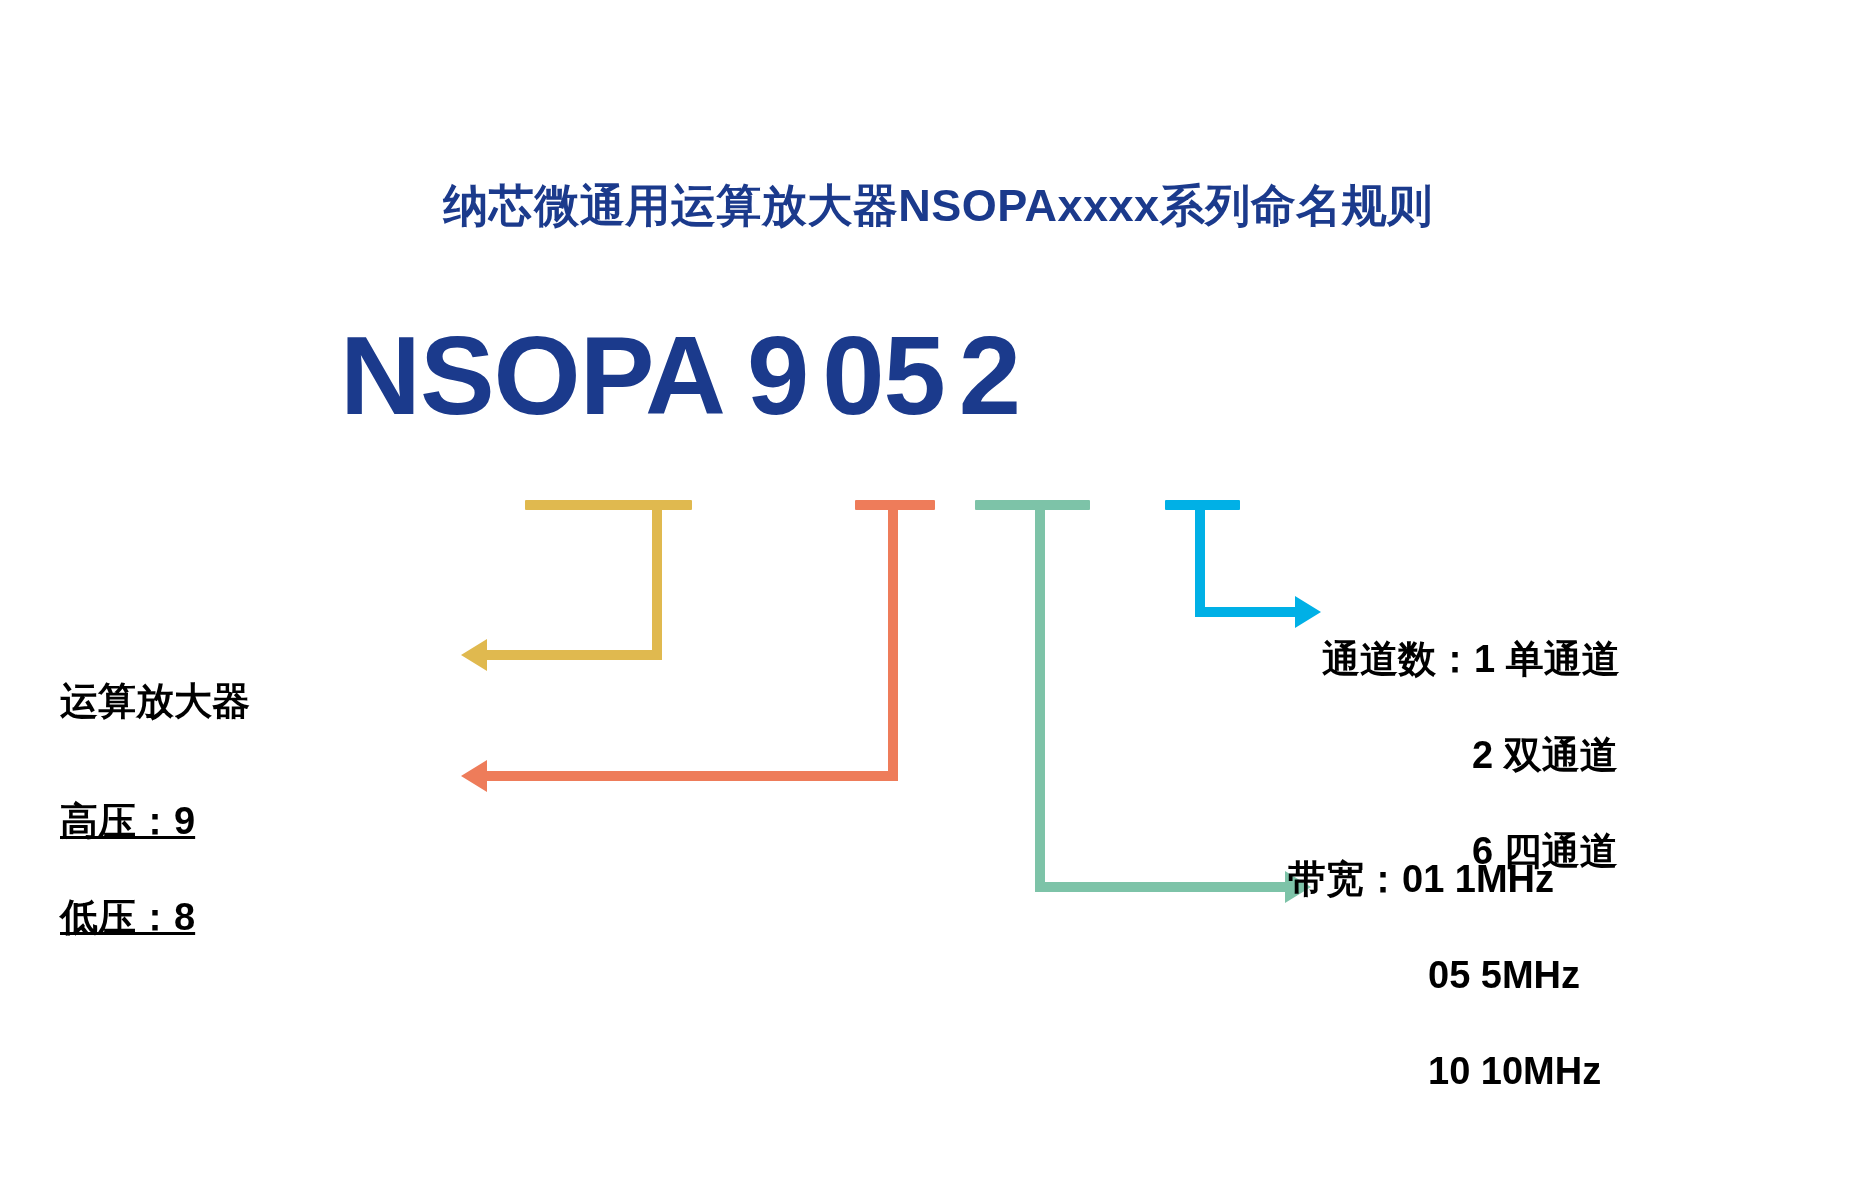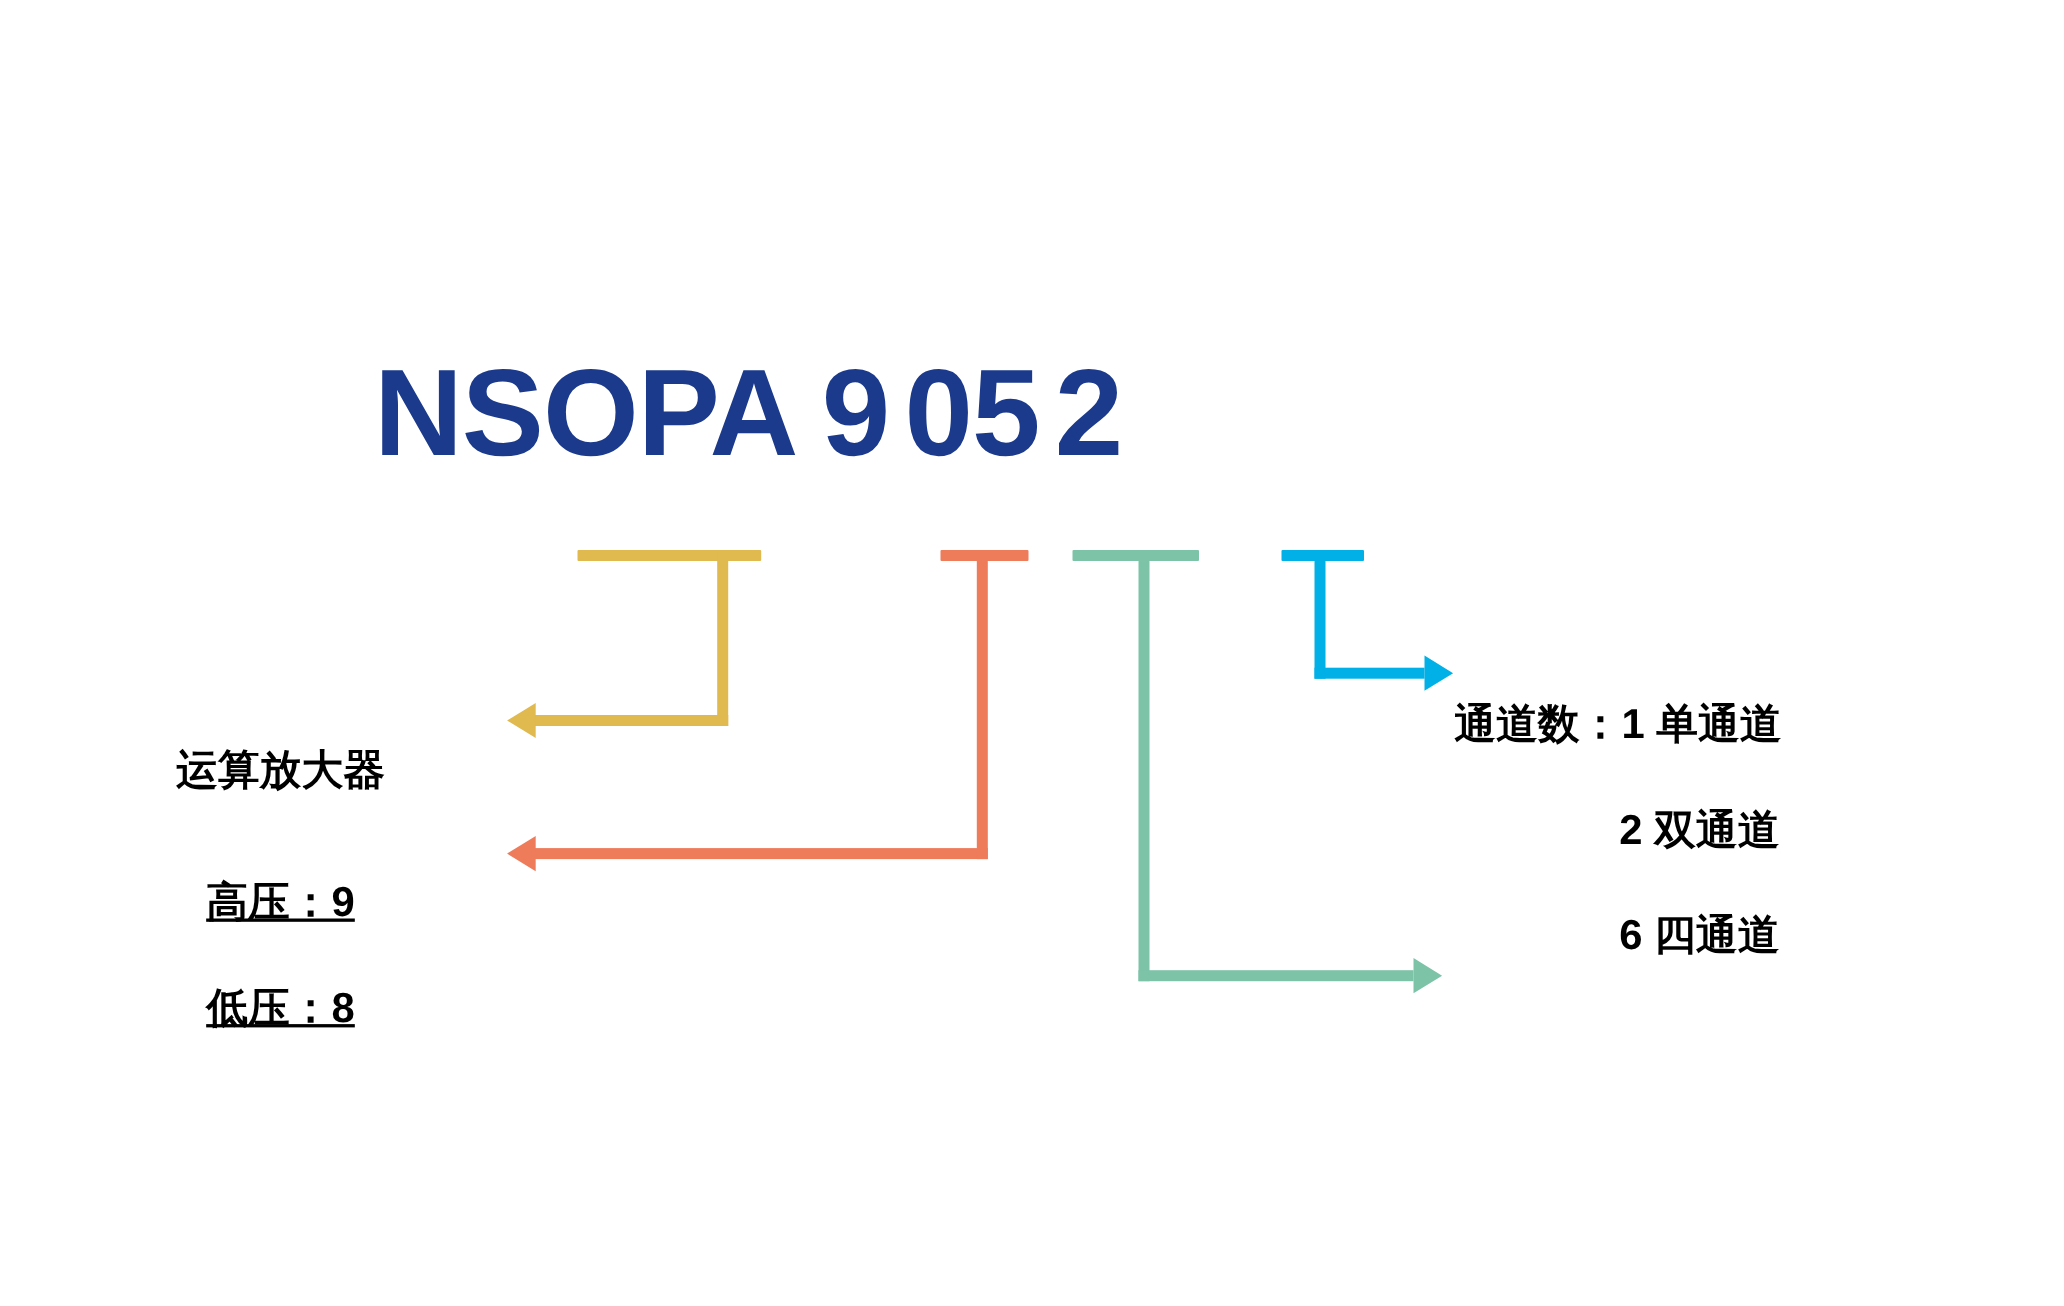--- a/index.html
+++ b/index.html
@@ -60,30 +60,31 @@
 
   
   .lbl{
     position:absolute;
     color:#000000;
     font-size:38px;
     font-weight:bold;
     line-height:1.32;
     white-space:nowrap;
   }
-  .lbl.right-align{text-align:center;}
+  .lbl.right-align{text-align:left;}
   .lbl .row{display:block;margin-top:46px;}
   .lbl .indent{padding-left:150px;}
   .lbl .indent2{padding-left:140px;}
 </style>
 </head>
 <body>
 
 <div id="stage">
 
+  <div class="title">纳芯微通用运算放大器NSOPAxxxx系列命名规则</div>
 
   <div class="partnumber">
     <span class="pn-seg">NSOPA</span>
     <span class="pn-gap"></span>
     <span class="pn-seg">9</span>
     <span class="pn-gap-sm"></span>
     <span class="pn-seg">05</span>
     <span class="pn-gap-sm"></span>
     <span class="pn-seg">2</span>
   </div>
@@ -102,20 +103,25 @@
   <div class="arrow-l" style="left:461px;top:760px;border-right:26px solid #EE7C5A;"></div>
   <div class="lbl right-align" style="left:60px;top:750px;width:390px;text-decoration:underline;">
     <span class="row">高压：9</span>
     <span class="row">低压：8</span>
   </div>
 
   <div class="hbar" style="left:975px;top:500px;width:115px;background:#7DC3A8;"></div>
   <div class="vline" style="left:1035px;top:500px;height:392px;background:#7DC3A8;"></div>
   <div class="hline" style="left:1035px;top:882px;width:250px;background:#7DC3A8;"></div>
   <div class="arrow-r" style="left:1285px;top:871px;border-left:26px solid #7DC3A8;"></div>
+  <div class="lbl" style="left:1288px;top:808px;">
+    <span class="row">带宽：01 1MHz</span>
+    <span class="row indent2">05 5MHz</span>
+    <span class="row indent2">10 10MHz</span>
+  </div>
 
   <div class="hbar" style="left:1165px;top:500px;width:75px;background:#00B0E6;"></div>
   <div class="vline" style="left:1195px;top:500px;height:117px;background:#00B0E6;"></div>
   <div class="hline" style="left:1195px;top:607px;width:100px;background:#00B0E6;"></div>
   <div class="arrow-r" style="left:1295px;top:596px;border-left:26px solid #00B0E6;"></div>
   <div class="lbl" style="left:1322px;top:588px;">
     <span class="row">通道数：1 单通道</span>
     <span class="row indent">2 双通道</span>
     <span class="row indent">6 四通道</span>
   </div>

